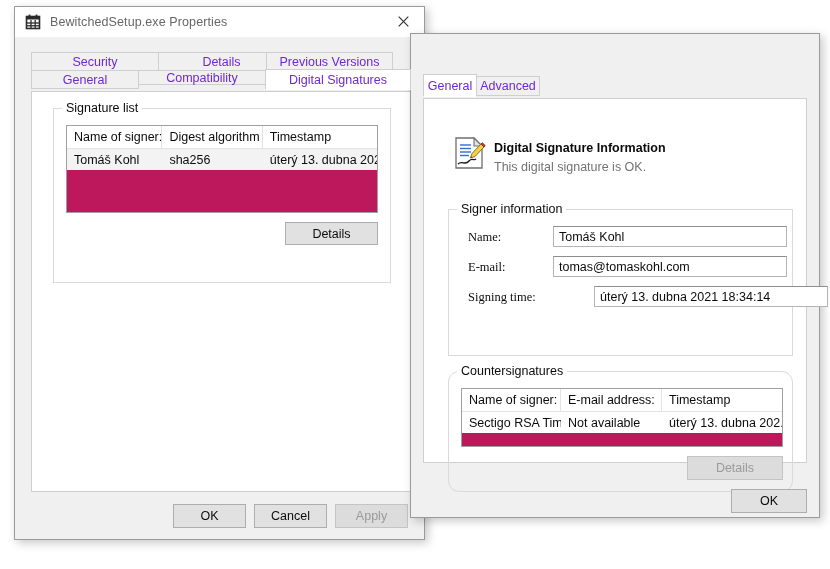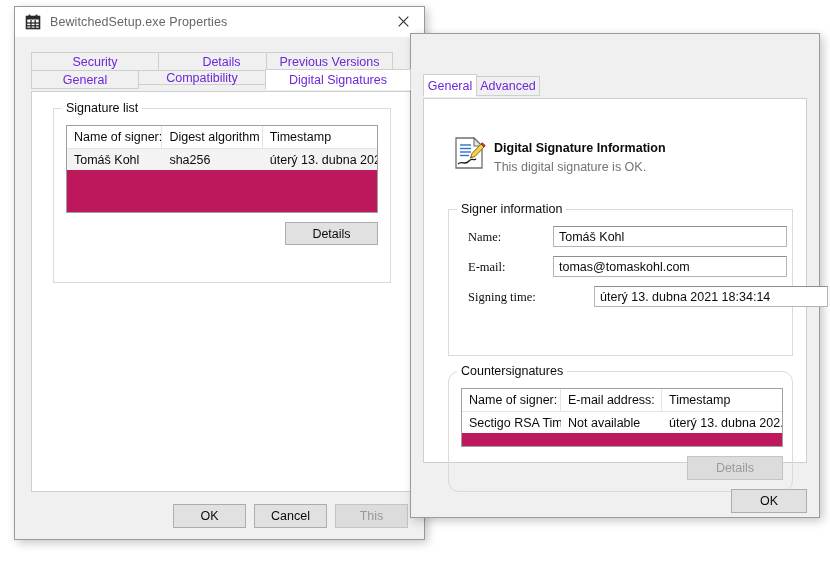--- a/index.html
+++ b/index.html
@@ -292,21 +292,21 @@
       </div>
     </div>
 
     <div class="btn" style="left:158px; top:497px; width:73px; height:24px;">
       <span>OK</span>
     </div>
     <div class="btn" style="left:239px; top:497px; width:73px; height:24px;">
       <span>Cancel</span>
     </div>
     <div class="btn disabled" style="left:320px; top:497px; width:73px; height:24px;">
-      <span>This</span>
+      <span>Apply</span>
     </div>
   </div>
 
   <div class="window" style="left:410px; top:33px; width:410px; height:485px;">
 
 
     <div class="tabstrip" style="left:0; top:31px; width:408px; height:24px;">
       <div class="tab active" style="left:12px; top:9px; width:54px; height:23px;">
         <span>General</span>
       </div>

